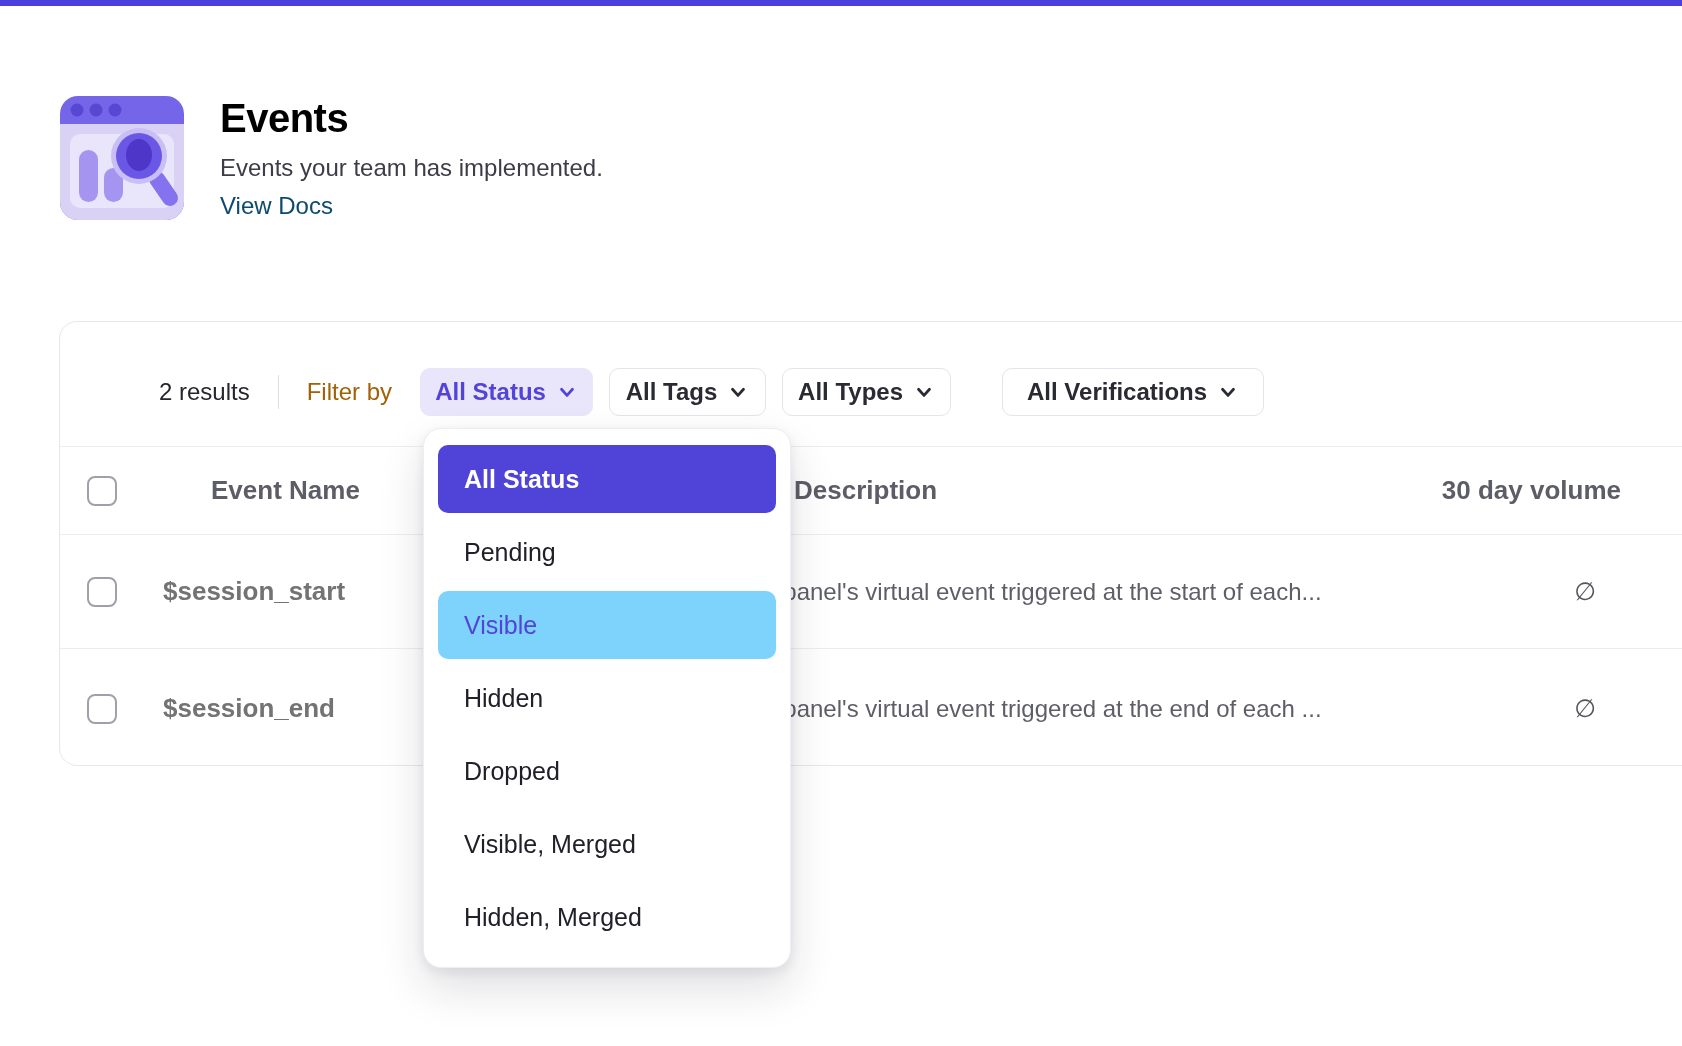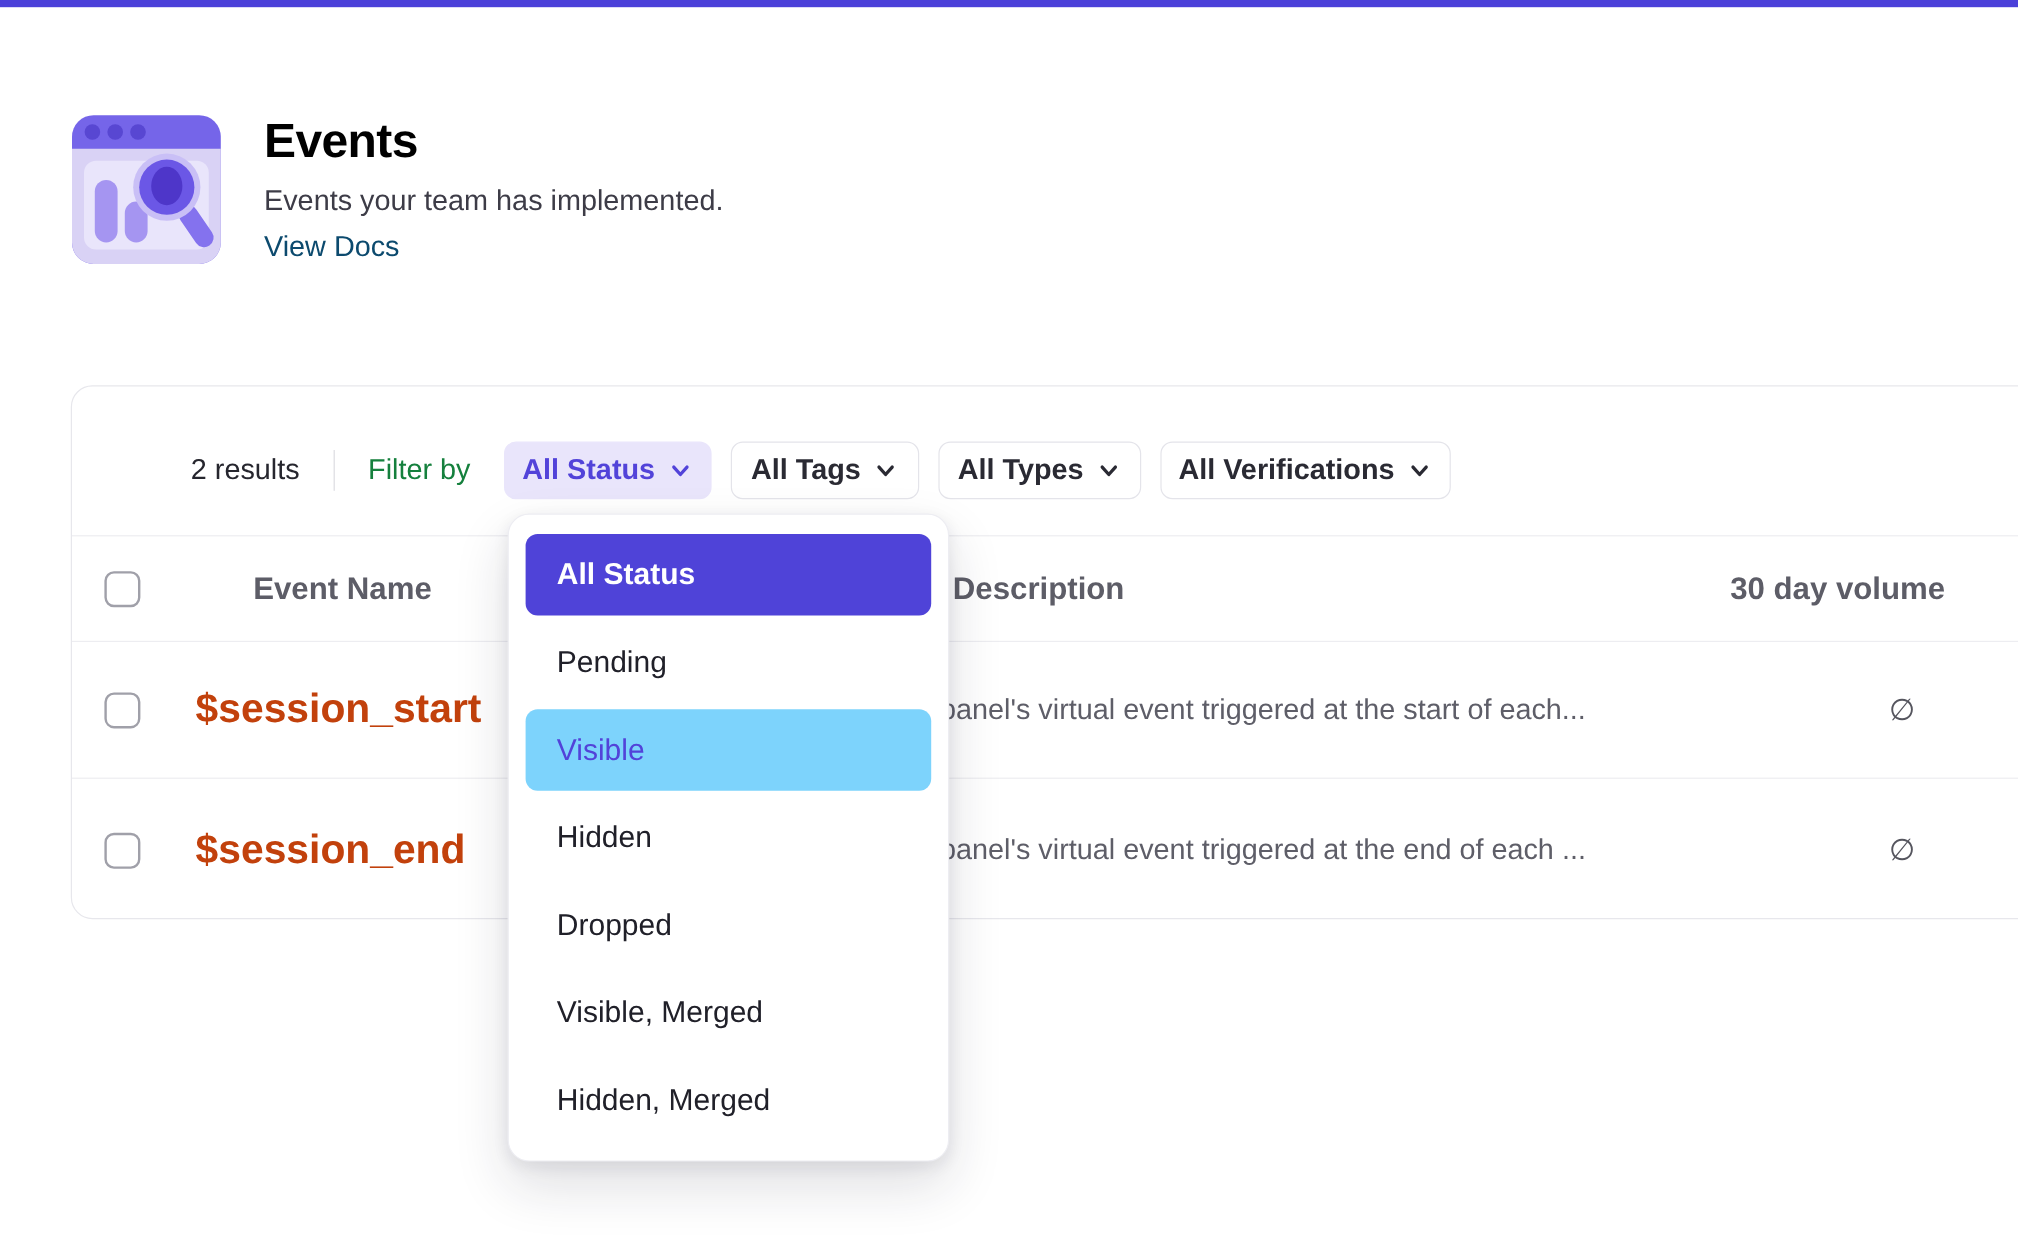--- a/index.html
+++ b/index.html
@@ -22,49 +22,49 @@
   .card{
     position:absolute;left:59px;top:321px;width:1700px;height:445px;
     background:#fff;border:1px solid #E7E7EC;border-radius:18px;box-sizing:border-box;
   }
   .filterbar{
     height:124px;box-sizing:border-box;padding-left:99px;padding-top:16px;
     display:flex;align-items:center;gap:28px;
   }
   .results-count{font-size:24px;color:#26262E;font-weight:500;white-space:nowrap;}
   .vdiv{width:1px;height:34px;background:#DCDCE2;}
-  .filterby-label{font-size:24px;color:#15803d;font-weight:500;white-space:nowrap;}
+  .filterby-label{font-size:24px;color:#a16207;font-weight:500;white-space:nowrap;}
   .chips{display:flex;gap:16px;}
   .chip{
     height:48px;border-radius:10px;border:1px solid #E4E4EA;background:#fff;
     display:flex;align-items:center;justify-content:center;gap:10px;
     font-family:inherit;font-size:24px;font-weight:600;color:#2A2A33;
     box-sizing:border-box;cursor:pointer;padding:0;
   }
   .chip svg{flex:0 0 auto;}
   .chip-status{width:173px;background:#E9E5FB;border-color:#E9E5FB;color:#5243D9;}
   .chip-tags{width:157px;}
   .chip-types{width:169px;}
-  .chip-verifications{width:242px;}
+  .chip-verifications{width:262px;margin-left:35px;}
 
   
   .thead,.trow{position:relative;border-top:1px solid #EDEDF1;}
   .thead{height:87px;}
   .trow{height:113px;}
   .trow.last{height:119px;}
   .cell{position:absolute;top:0;height:100%;display:flex;align-items:center;white-space:nowrap;}
   .c-check{left:27px;}
   .checkbox{width:30px;height:30px;border:2px solid #A0A0A9;border-radius:8px;background:#fff;box-sizing:border-box;cursor:pointer;}
   .c-name{left:103px;}
   .c-desc{left:686px;}
   .c-vol{left:0;justify-content:flex-end;}
   .c-vol.hdr{width:1513px;}
   .c-vol.val{width:1536px;}
   .th-text{font-size:26px;font-weight:700;color:#5D5D67;margin-left:48px;}
-  .row-name{font-size:34px;font-weight:600;color:#c2410c;}
+  .row-name{font-size:26px;font-weight:600;color:#737373;}
   .row-desc{font-size:24px;font-weight:400;color:#5E5E68;}
   .row-vol{font-size:25px;color:#55555E;}
 
   
   .dropdown{
     position:absolute;left:423px;top:428px;width:368px;box-sizing:border-box;z-index:10;
     background:#fff;border:1px solid #EDEDF2;border-radius:18px;
     box-shadow:0 20px 45px rgba(25,25,50,0.14),0 4px 12px rgba(25,25,50,0.08);
     padding:16px 14px;display:flex;flex-direction:column;gap:5px;
   }

